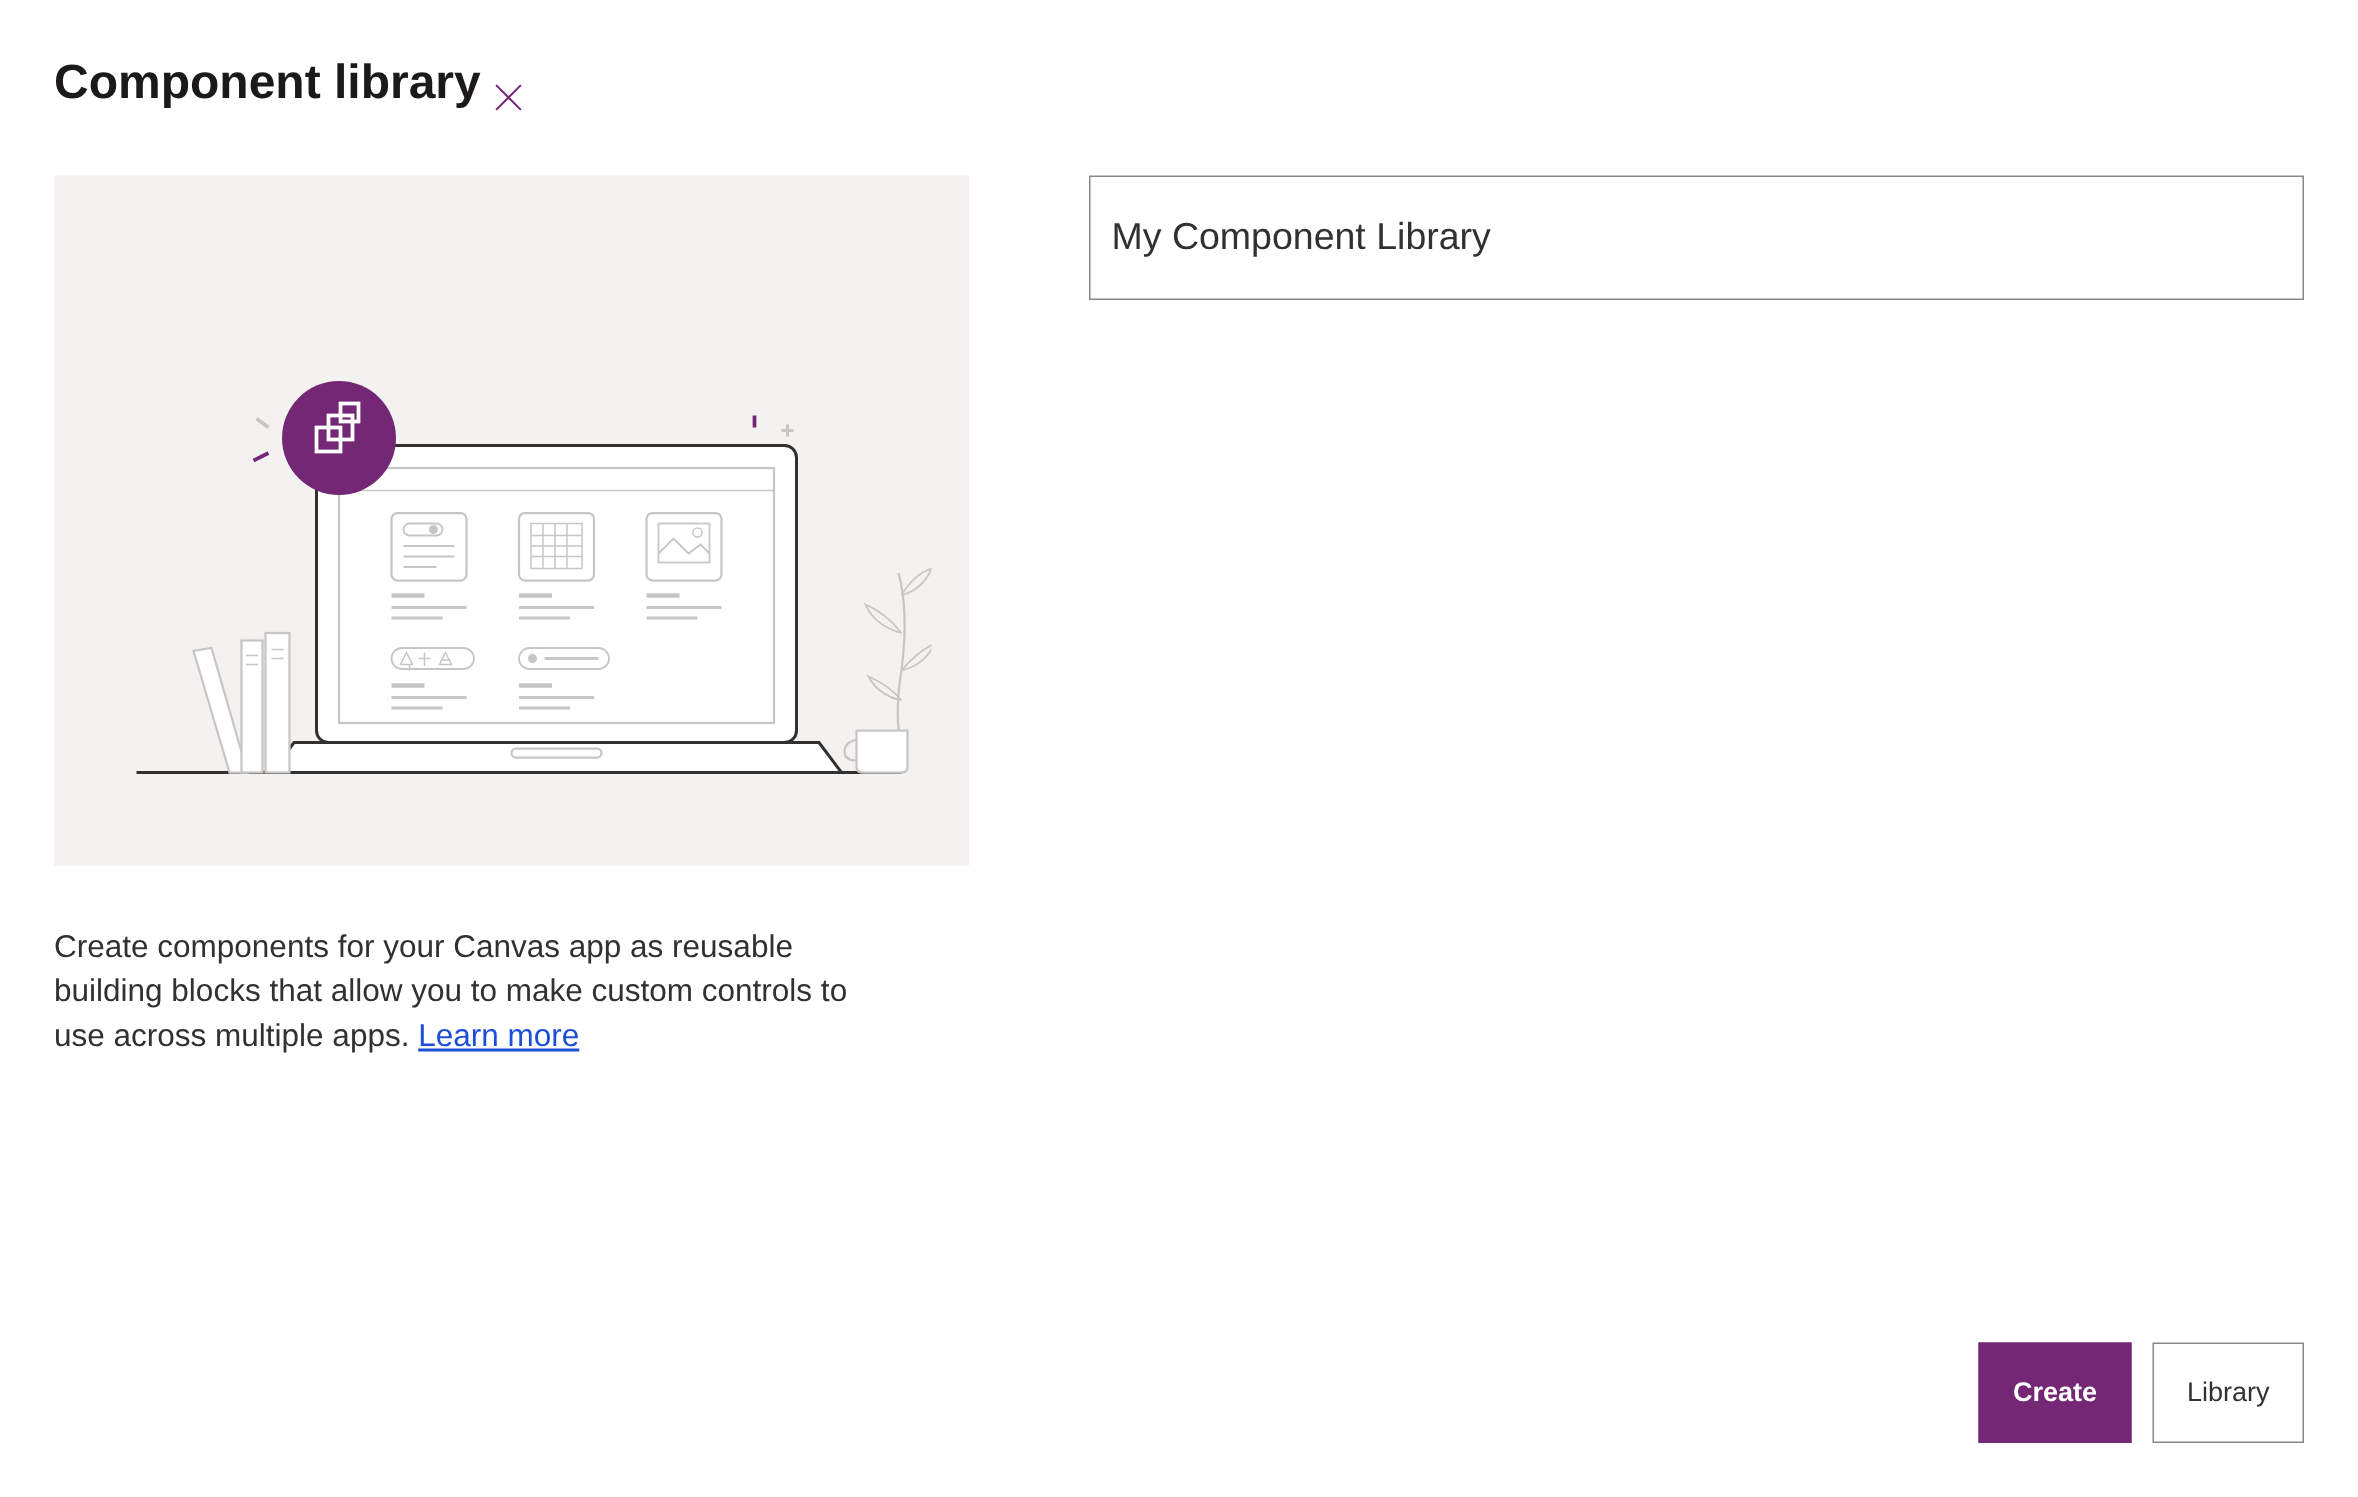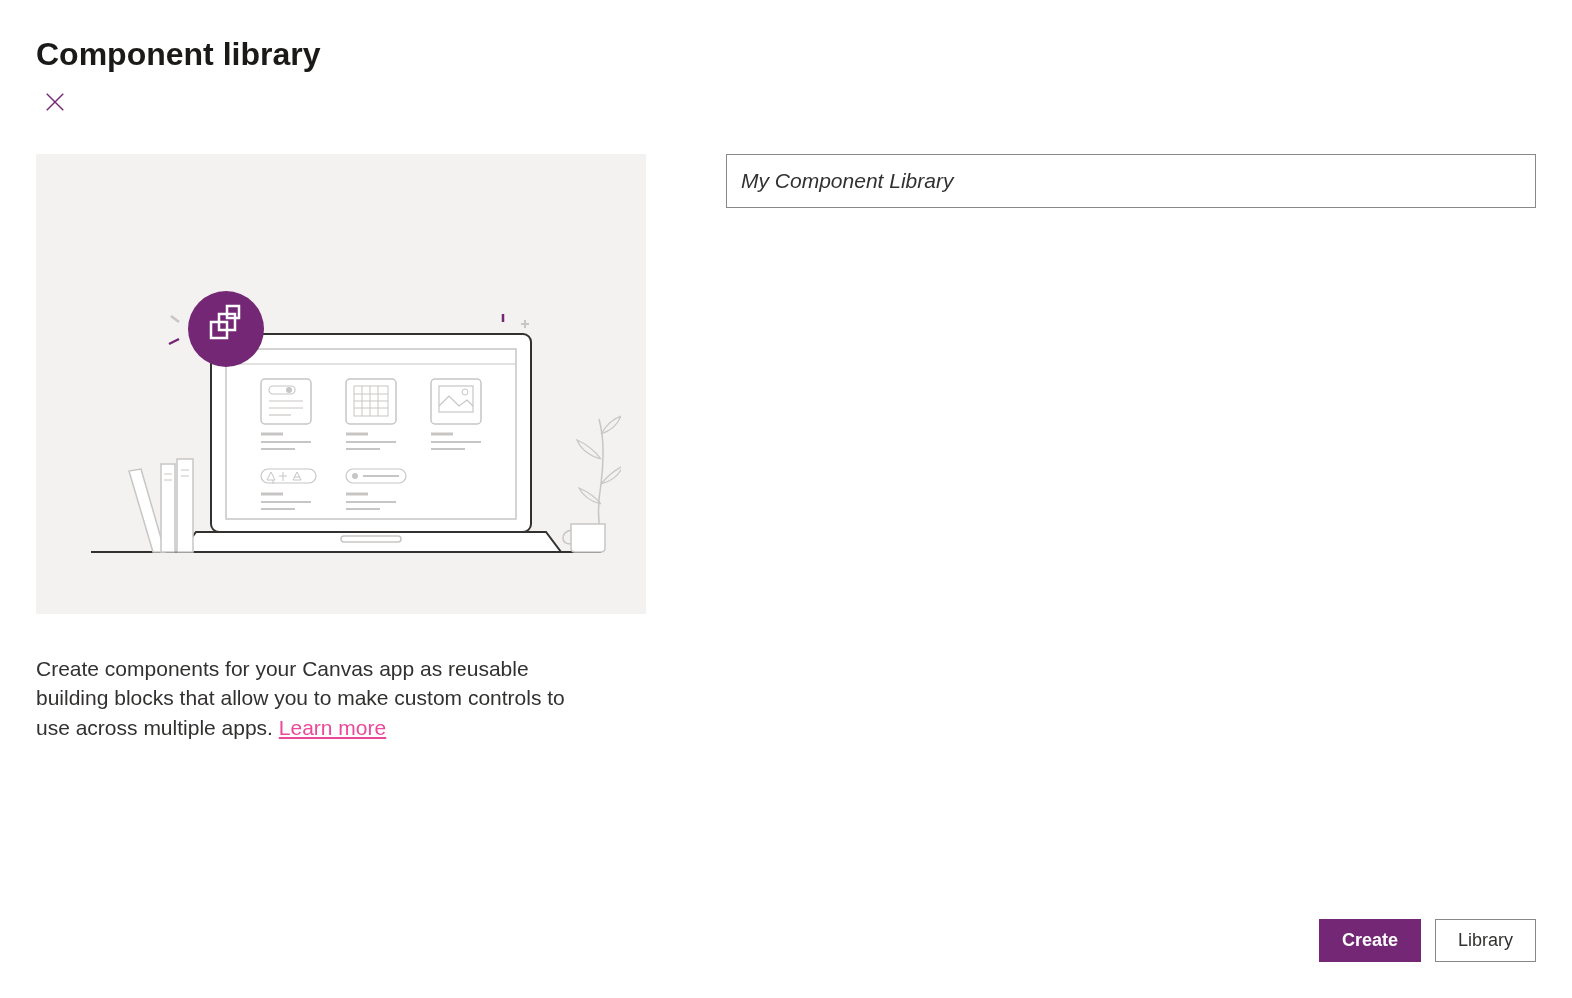--- a/index.html
+++ b/index.html
@@ -14,21 +14,20 @@
       width: 1572px;
       height: 998px;
       padding: 36px;
       position: relative;
     }
     .header {
       display: flex;
       justify-content: flex-start;
       align-items: flex-start;
       margin-bottom: 30px;
-      flex-direction: column;
     }
     .title {
       font-size: 32px;
       font-weight: 700;
       color: #1b1a19;
     }
     .close-btn {
       background: none;
       border: none;
       cursor: pointer;
@@ -60,56 +59,55 @@
       justify-content: center;
     }
     .description {
       margin-top: 40px;
       font-size: 21px;
       line-height: 1.4;
       color: #323130;
       max-width: 560px;
     }
     .learn-more {
-      color: #ec4899;
+      color: #1d4ed8;
       text-decoration: underline;
       cursor: pointer;
     }
     .right-panel {
       flex: 1;
     }
     .field-label {
       font-size: 21px;
       color: #323130;
       margin-bottom: 10px;
       display: block;
     }
     .required {
       color: #a4262c;
       margin-left: 4px;
     }
     .text-input {
       width: 100%;
-      padding: 14px 14px;
-      font-size: 21px;
+      padding: 26px 14px;
+      font-size: 25px;
       border: 1px solid #8a8886;
       color: #323130;
       font-family: inherit;
       outline: none;
-      font-style: italic;
     }
     .footer {
       position: absolute;
       bottom: 36px;
       right: 36px;
       display: flex;
       gap: 14px;
     }
     .btn {
-      padding: 10px 22px;
+      padding: 22px 22px;
       font-size: 18px;
       font-family: inherit;
       border: 1px solid;
       cursor: pointer;
       min-width: 100px;
     }
     .btn-primary {
       background: #742774;
       border-color: #742774;
       color: #fff;

